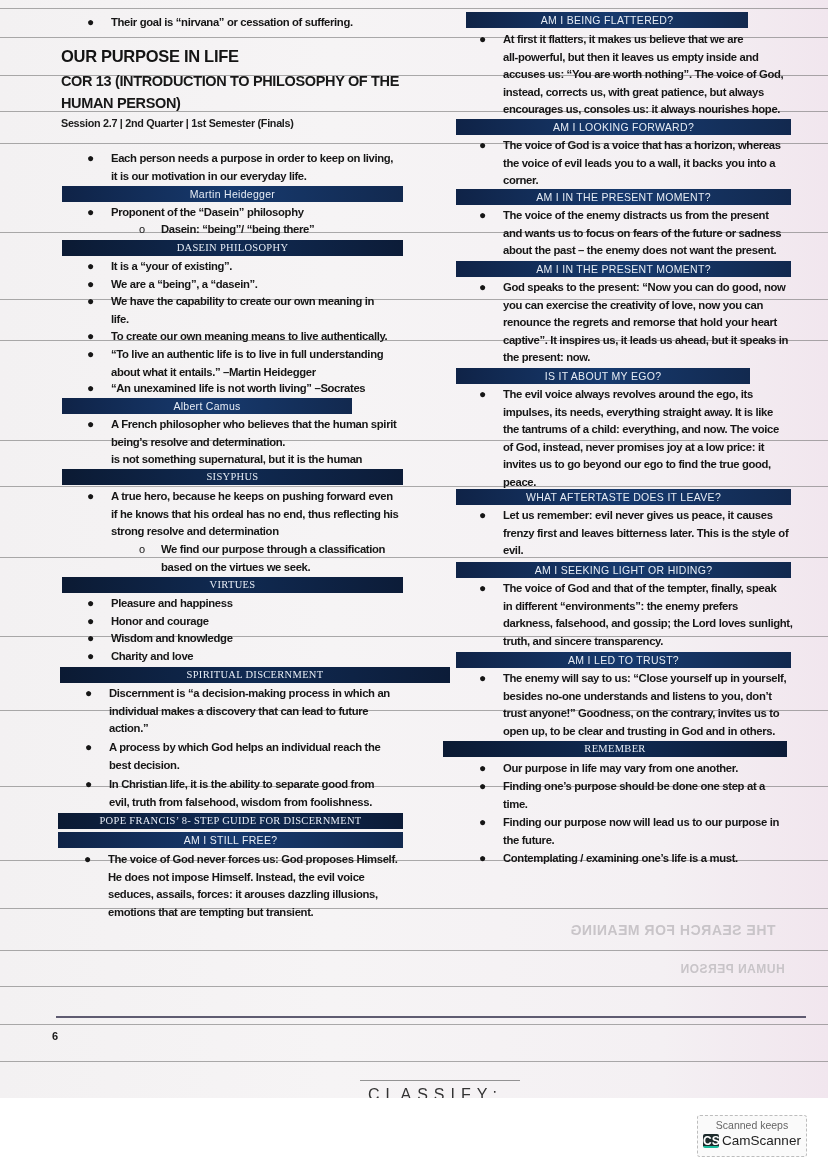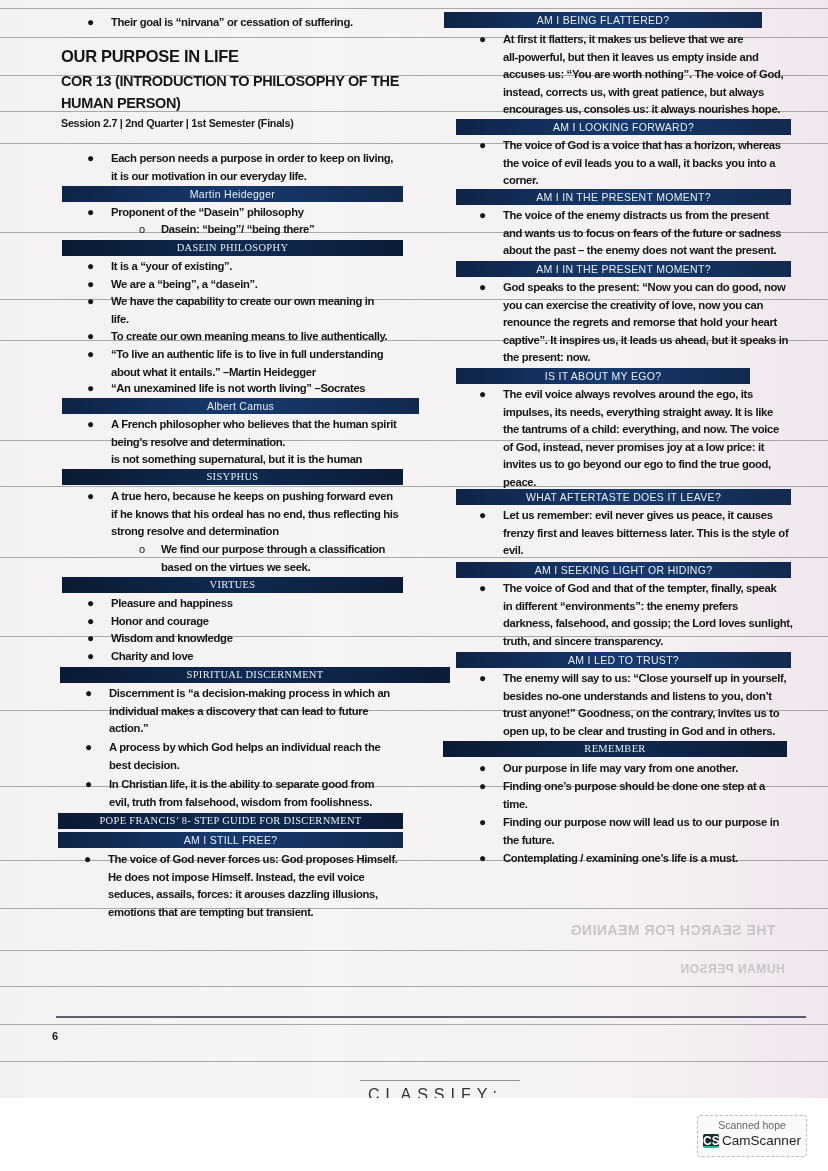--- a/index.html
+++ b/index.html
@@ -146,21 +146,21 @@
   <div class="bullet-item" style="left:111px; top:346px">
     <span class="dot">●</span>
     <div>“To live an authentic life is to live in full understanding</div>
     <div>about what it entails.” –Martin Heidegger</div>
   </div>
   <div class="bullet-item" style="left:111px; top:380px">
     <span class="dot">●</span>
     <span>“An unexamined life is not worth living” –Socrates</span>
   </div>
 
-  <div class="bar" style="left:62px; top:398px; width:357px">Albert Camus</div>
+  <div class="bar" style="left:62px; top:398px; width:290px">Albert Camus</div>
   <div class="bullet-item" style="left:111px; top:416px">
     <span class="dot">●</span>
     <div>A French philosopher who believes that the human spirit</div>
     <div>being’s resolve and determination.</div>
     <div>is not something supernatural, but it is the human</div>
   </div>
 
   <div class="bar dark" style="left:62px; top:469px; width:341px">SISYPHUS</div>
   <div class="bullet-item" style="left:111px; top:488px">
     <span class="dot">●</span>
@@ -213,21 +213,21 @@
   <div class="bar dark" style="left:58px; top:813px; width:345px">POPE FRANCIS’ 8- STEP GUIDE FOR DISCERNMENT</div>
   <div class="bar" style="left:58px; top:832px; width:345px">AM I STILL FREE?</div>
   <div class="bullet-item" style="left:108px; top:851px">
     <span class="dot">●</span>
     <div>The voice of God never forces us: God proposes Himself.</div>
     <div>He does not impose Himself. Instead, the evil voice</div>
     <div>seduces, assails, forces: it arouses dazzling illusions,</div>
     <div>emotions that are tempting but transient.</div>
   </div>
 
-  <div class="bar" style="left:444px; top:12px; width:318px">AM I BEING FLATTERED?</div>
+  <div class="bar" style="left:466px; top:12px; width:282px">AM I BEING FLATTERED?</div>
   <div class="bullet-item" style="left:503px; top:31px">
     <span class="dot">●</span>
     <div>At first it flatters, it makes us believe that we are</div>
     <div>all-powerful, but then it leaves us empty inside and</div>
     <div>accuses us: “You are worth nothing”. The voice of God,</div>
     <div>instead, corrects us, with great patience, but always</div>
     <div>encourages us, consoles us: it always nourishes hope.</div>
   </div>
 
   <div class="bar" style="left:456px; top:119px; width:335px">AM I LOOKING FORWARD?</div>
@@ -311,18 +311,18 @@
   <div class="bullet-item" style="left:503px; top:850px">
     <span class="dot">●</span>
     <span>Contemplating / examining one’s life is a must.</span>
   </div>
 
   <div class="page-num">6</div>
   <div class="classify">CLASSIFY:</div>
 </div>
 
 <div class="badge">
-  <div class="l1">Scanned hope</div>
+  <div class="l1">Scanned keeps</div>
   <div class="l2">
     <span class="cs">CS</span>
     <span class="cam">CamScanner</span>
   </div>
 </div>
 
 </body></html>

